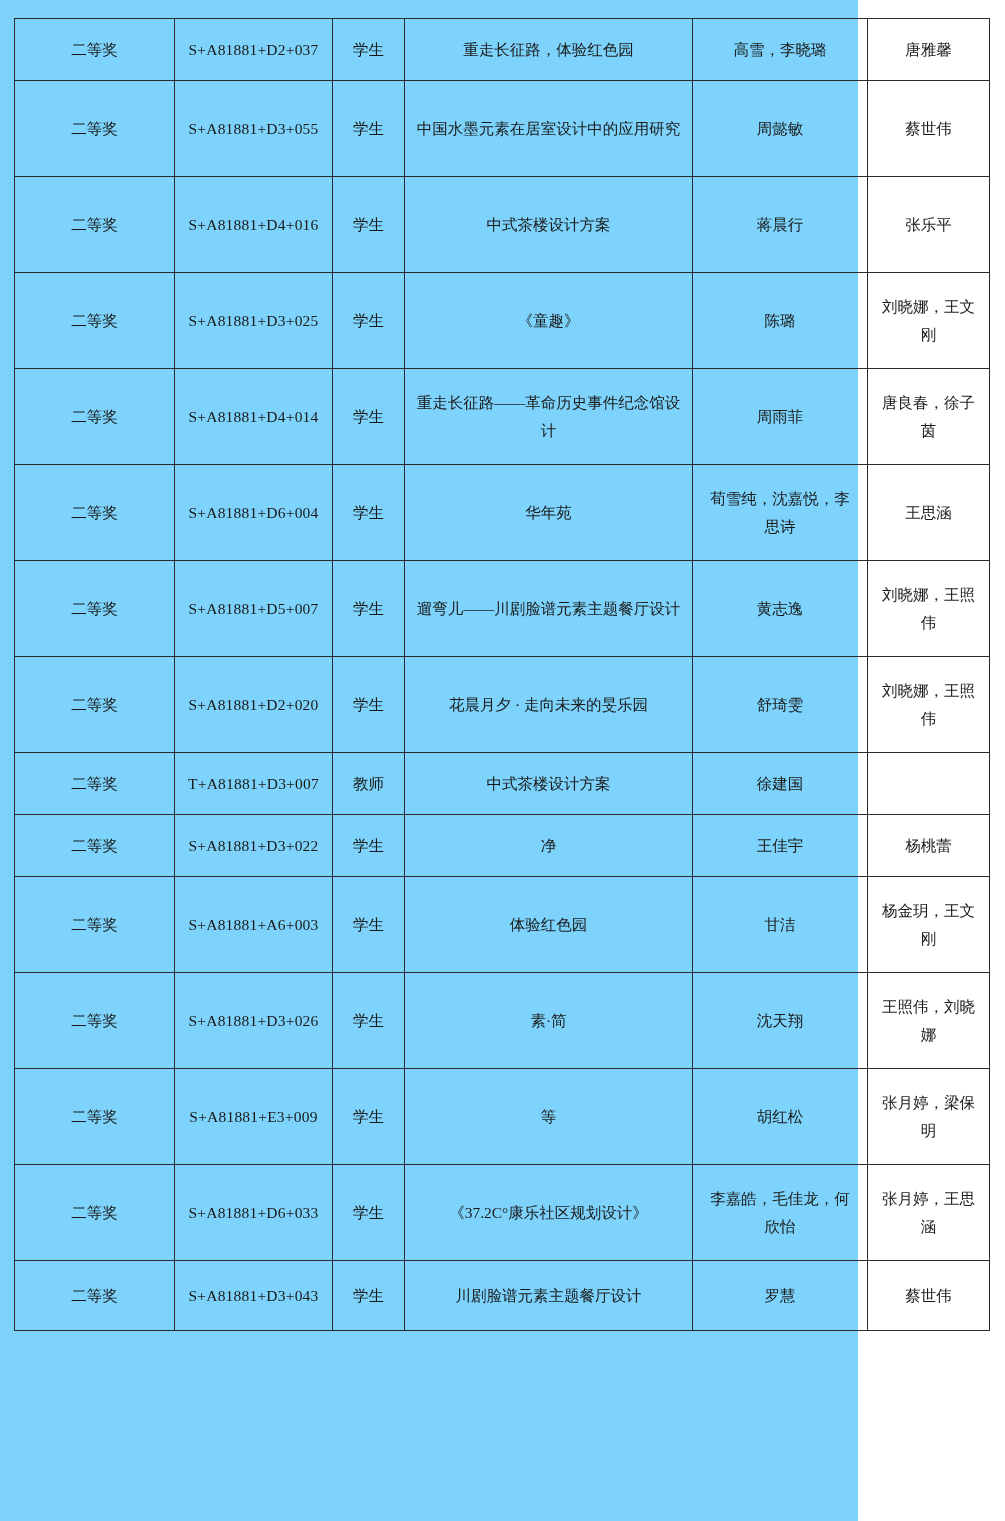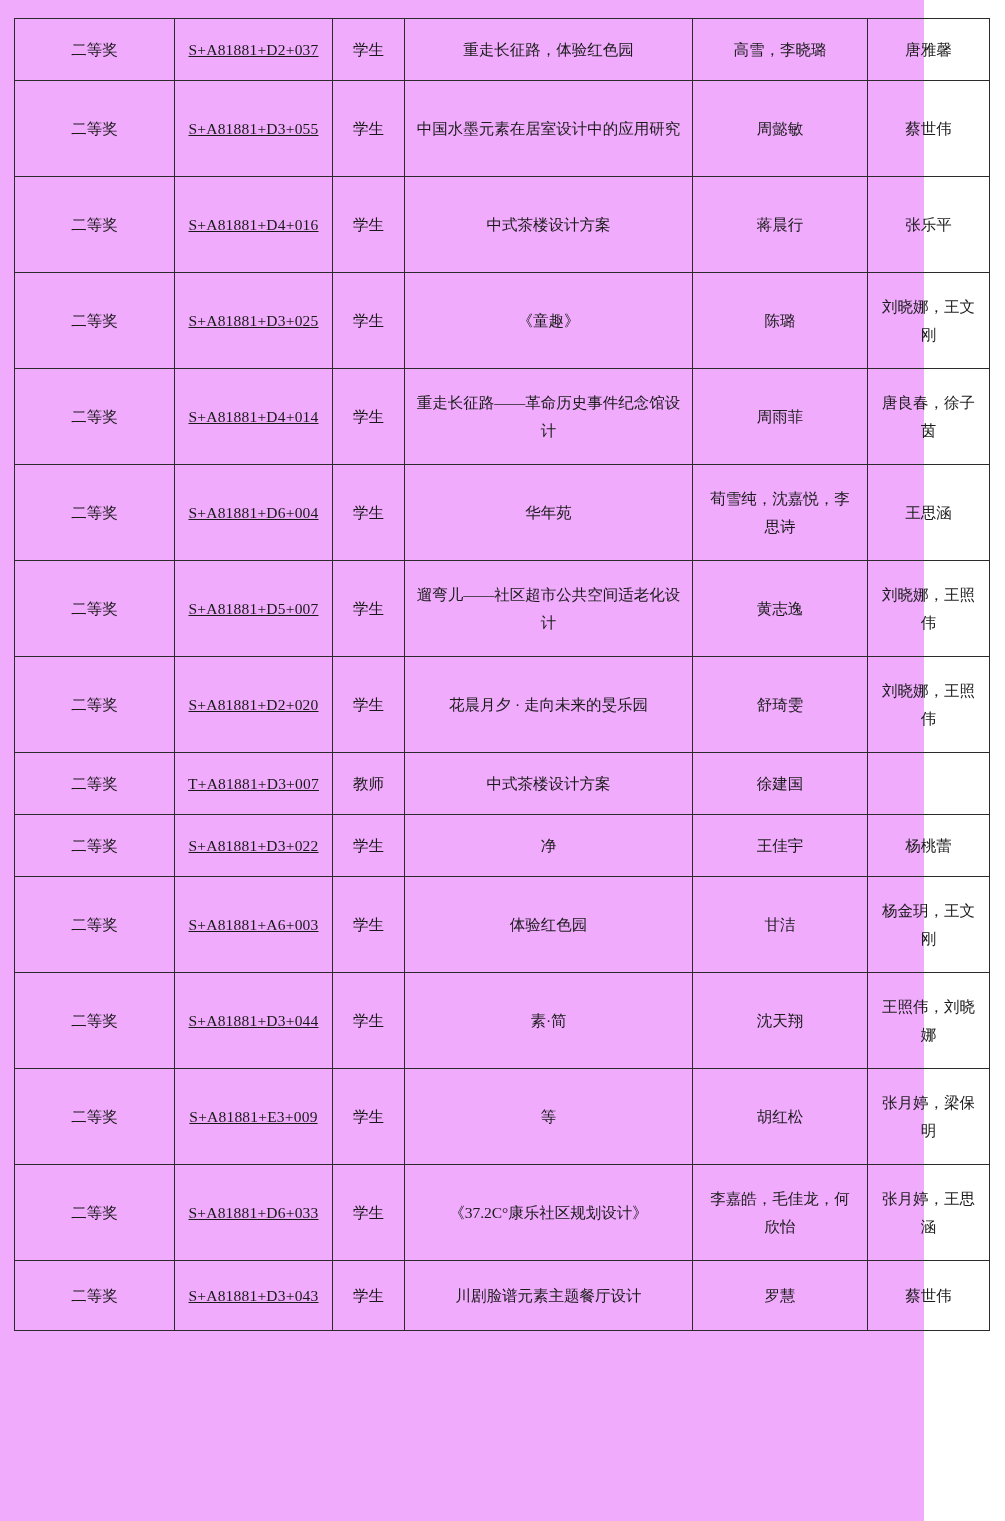--- a/index.html
+++ b/index.html
@@ -7,26 +7,26 @@
     padding: 0;
     background: #ffffff;
   }
   body {
     width: 1005px;
     min-height: 1521px;
     font-family: "Liberation Serif", "DejaVu Serif", serif;
     color: #1a1a1a;
   }
   .page {
-    width: 924px;
+    width: 858px;
     min-height: 1521px;
     position: relative;
     box-sizing: border-box;
     padding: 18px 14px 0 14px;
-    background: #f0abfc;
+    background: #7dd3fc;
   }
   table.award-table {
     border-collapse: collapse;
     table-layout: fixed;
     width: 975px;
     margin: 0 auto;
   }
   table.award-table td {
     border: 1px solid #2b2b2b;
     vertical-align: middle;
@@ -47,21 +47,20 @@
   td.prize, td.code, td.role {
     text-align: center;
   }
   td.title, td.author, td.mentor {
     text-align: center;
   }
   td.code {
     font-family: "Liberation Serif", "DejaVu Serif", serif;
     font-size: 14.5px;
     letter-spacing: 0.2px;
-    text-decoration: underline;
   }
   tr.r-tall td { height: 96px; }
   tr.r-short td { height: 62px; }
   tr.r-last td { height: 70px; }
 </style>
 </head>
 <body>
 
 <div class="page">
   <table class="award-table">
@@ -119,21 +118,21 @@
           <td class="code">S+A81881+D6+004</td>
           <td class="role">学生</td>
           <td class="title">华年苑</td>
           <td class="author">荀雪纯，沈嘉悦，李思诗</td>
           <td class="mentor">王思涵</td>
         </tr>
         <tr class="r-tall">
           <td class="prize">二等奖</td>
           <td class="code">S+A81881+D5+007</td>
           <td class="role">学生</td>
-          <td class="title">遛弯儿——社区超市公共空间适老化设计</td>
+          <td class="title">遛弯儿——川剧脸谱元素主题餐厅设计</td>
           <td class="author">黄志逸</td>
           <td class="mentor">刘晓娜，王照伟</td>
         </tr>
         <tr class="r-tall">
           <td class="prize">二等奖</td>
           <td class="code">S+A81881+D2+020</td>
           <td class="role">学生</td>
           <td class="title">花晨月夕 · 走向未来的旻乐园</td>
           <td class="author">舒琦雯</td>
           <td class="mentor">刘晓娜，王照伟</td>
@@ -157,21 +156,21 @@
         <tr class="r-tall">
           <td class="prize">二等奖</td>
           <td class="code">S+A81881+A6+003</td>
           <td class="role">学生</td>
           <td class="title">体验红色园</td>
           <td class="author">甘洁</td>
           <td class="mentor">杨金玥，王文刚</td>
         </tr>
         <tr class="r-tall">
           <td class="prize">二等奖</td>
-          <td class="code">S+A81881+D3+044</td>
+          <td class="code">S+A81881+D3+026</td>
           <td class="role">学生</td>
           <td class="title">素·简</td>
           <td class="author">沈天翔</td>
           <td class="mentor">王照伟，刘晓娜</td>
         </tr>
         <tr class="r-tall">
           <td class="prize">二等奖</td>
           <td class="code">S+A81881+E3+009</td>
           <td class="role">学生</td>
           <td class="title">等</td>

